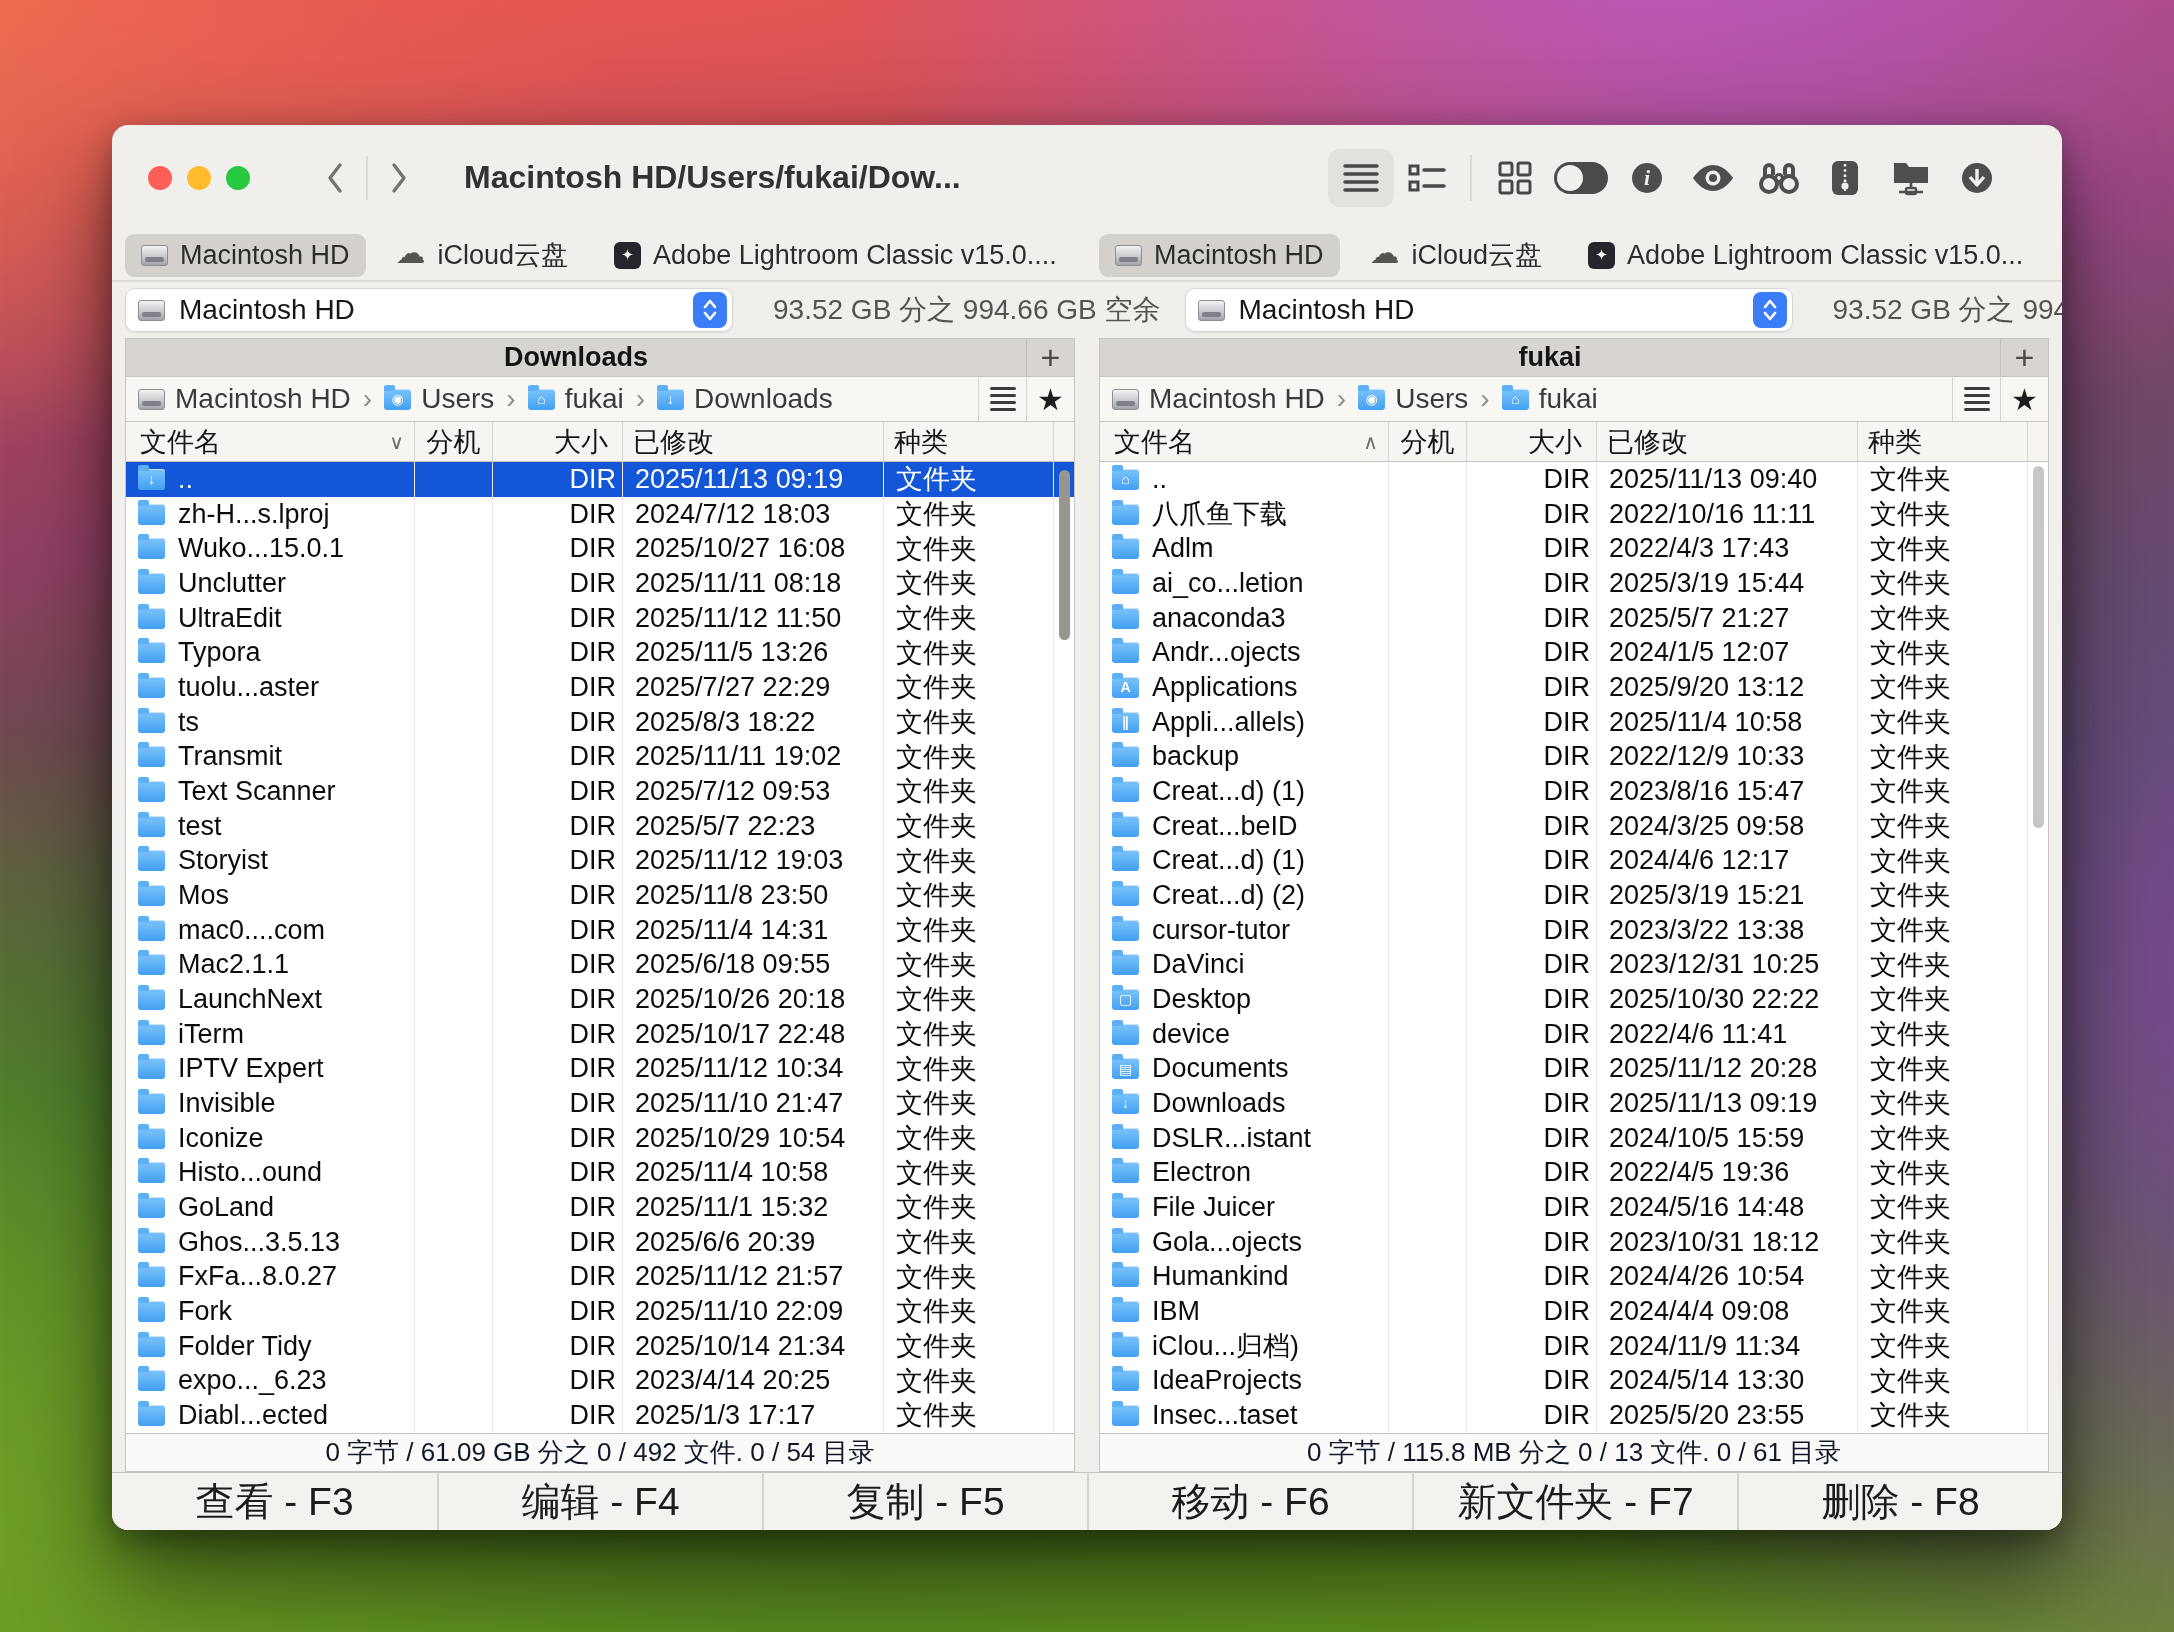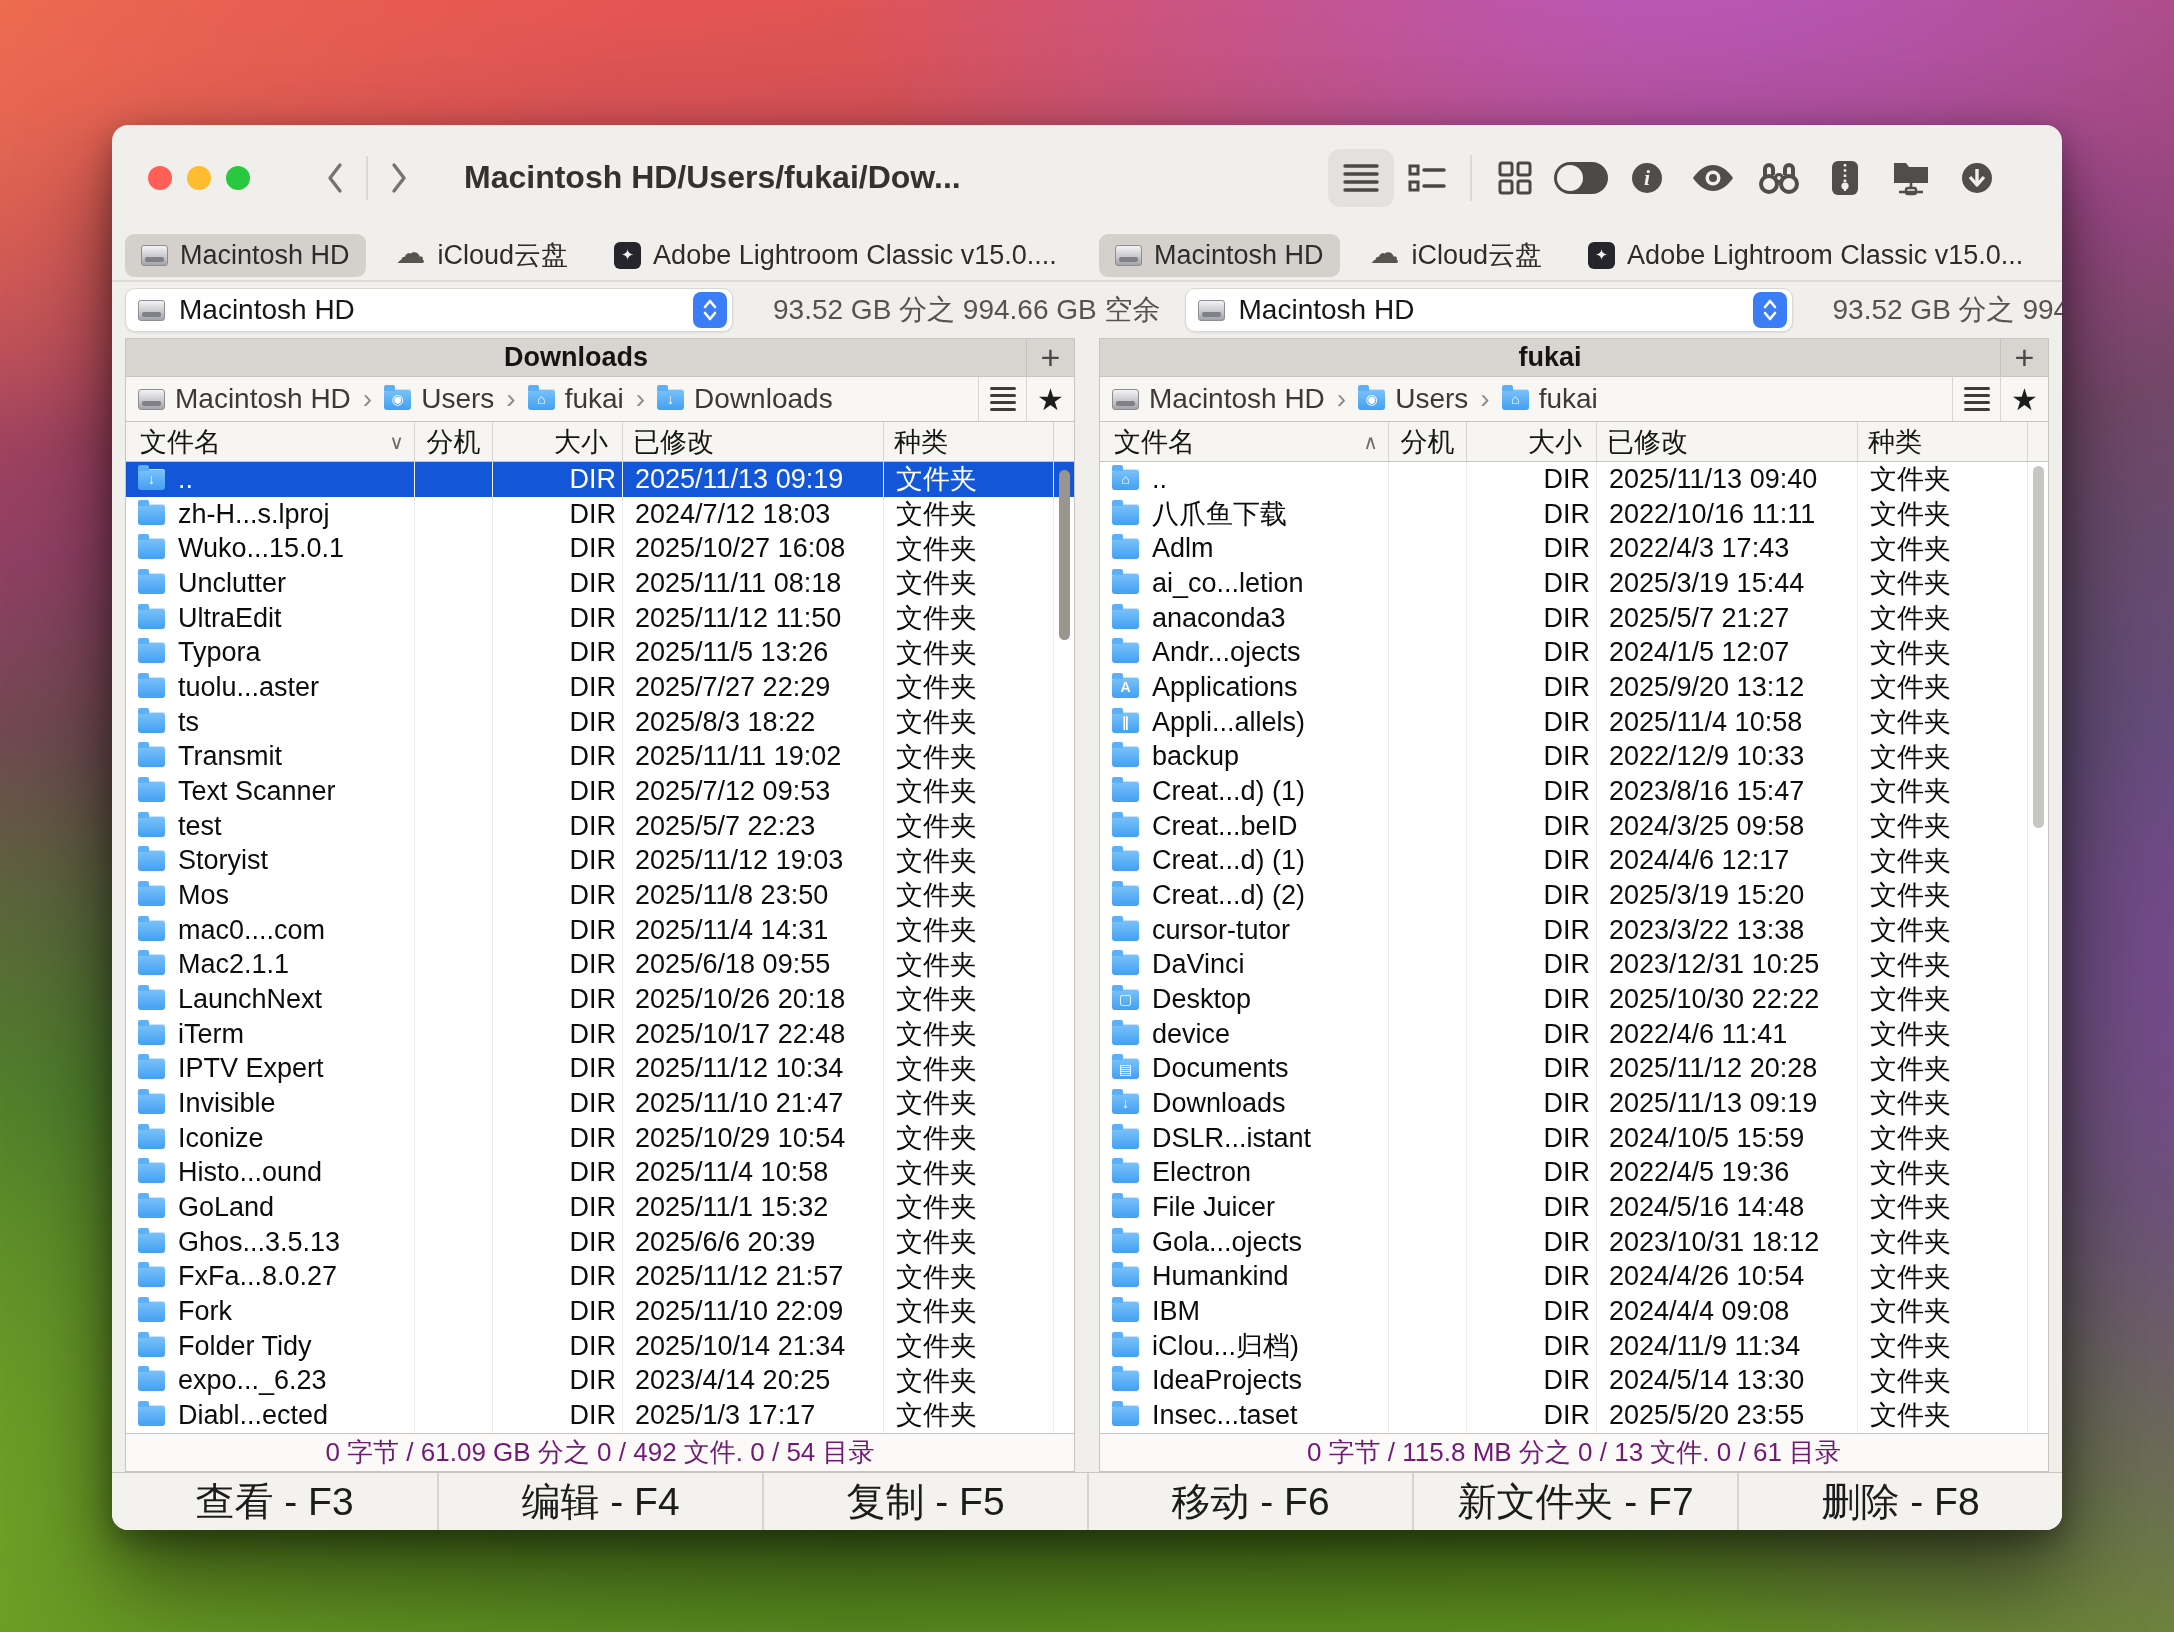--- a/index.html
+++ b/index.html
@@ -96,21 +96,21 @@
   .drive-icon::after{content:"";position:absolute;left:3px;right:3px;bottom:3px;height:5px;border-radius:2px;background:#808188;}
   .tabicon.cloud-tabicon{font-size:30px;color:#57544f;line-height:1;transform:translateY(-2px);}
   .tabicon.app-tabicon{width:27px;height:27px;border-radius:6px;background:#26252b;color:#f3f2ef;
     display:flex;align-items:center;justify-content:center;font-size:15px;}
   
   .thumb{position:absolute;width:11px;border-radius:6px;}
   .thumb-left{right:4px;top:8px;height:170px;background:#99968f;}
   .thumb-right{right:4px;top:4px;height:362px;background:#c8c6c2;}
   
   .statusbar{height:38px;flex:none;background:#fbfaf8;border-top:1.5px solid #c7c5c1;
-    display:flex;align-items:center;justify-content:center;font-size:26px;color:#701a75;}
+    display:flex;align-items:center;justify-content:center;font-size:26px;color:#0f172a;}
   .fnbar{height:60px;flex:none;background:#f4f2ef;border-top:1.5px solid #c7c5c1;display:grid;grid-template-columns:repeat(6,1fr);}
   .fnbtn{display:flex;align-items:center;justify-content:center;font-size:39px;color:#1c1c1c;border-left:2px solid #d6d4d0;}
   .fnbtn:first-child{border-left:none;}
   svg{display:block;}
 </style>
 </head>
 <body>
 
 <div class="window">
 
@@ -862,21 +862,21 @@
             <div class="cell kind-c">文件夹</div>
             <div class="cell"></div>
           </div>
           <div class="row tcols">
             <div class="cell name-c">
               <span class="folder-icon"></span>
               <span class="fname">Creat...d) (2)</span>
             </div>
             <div class="cell"></div>
             <div class="cell size-c">DIR</div>
-            <div class="cell mod-c">2025/3/19 15:20</div>
+            <div class="cell mod-c">2025/3/19 15:21</div>
             <div class="cell kind-c">文件夹</div>
             <div class="cell"></div>
           </div>
           <div class="row tcols">
             <div class="cell name-c">
               <span class="folder-icon"></span>
               <span class="fname">cursor-tutor</span>
             </div>
             <div class="cell"></div>
             <div class="cell size-c">DIR</div>

